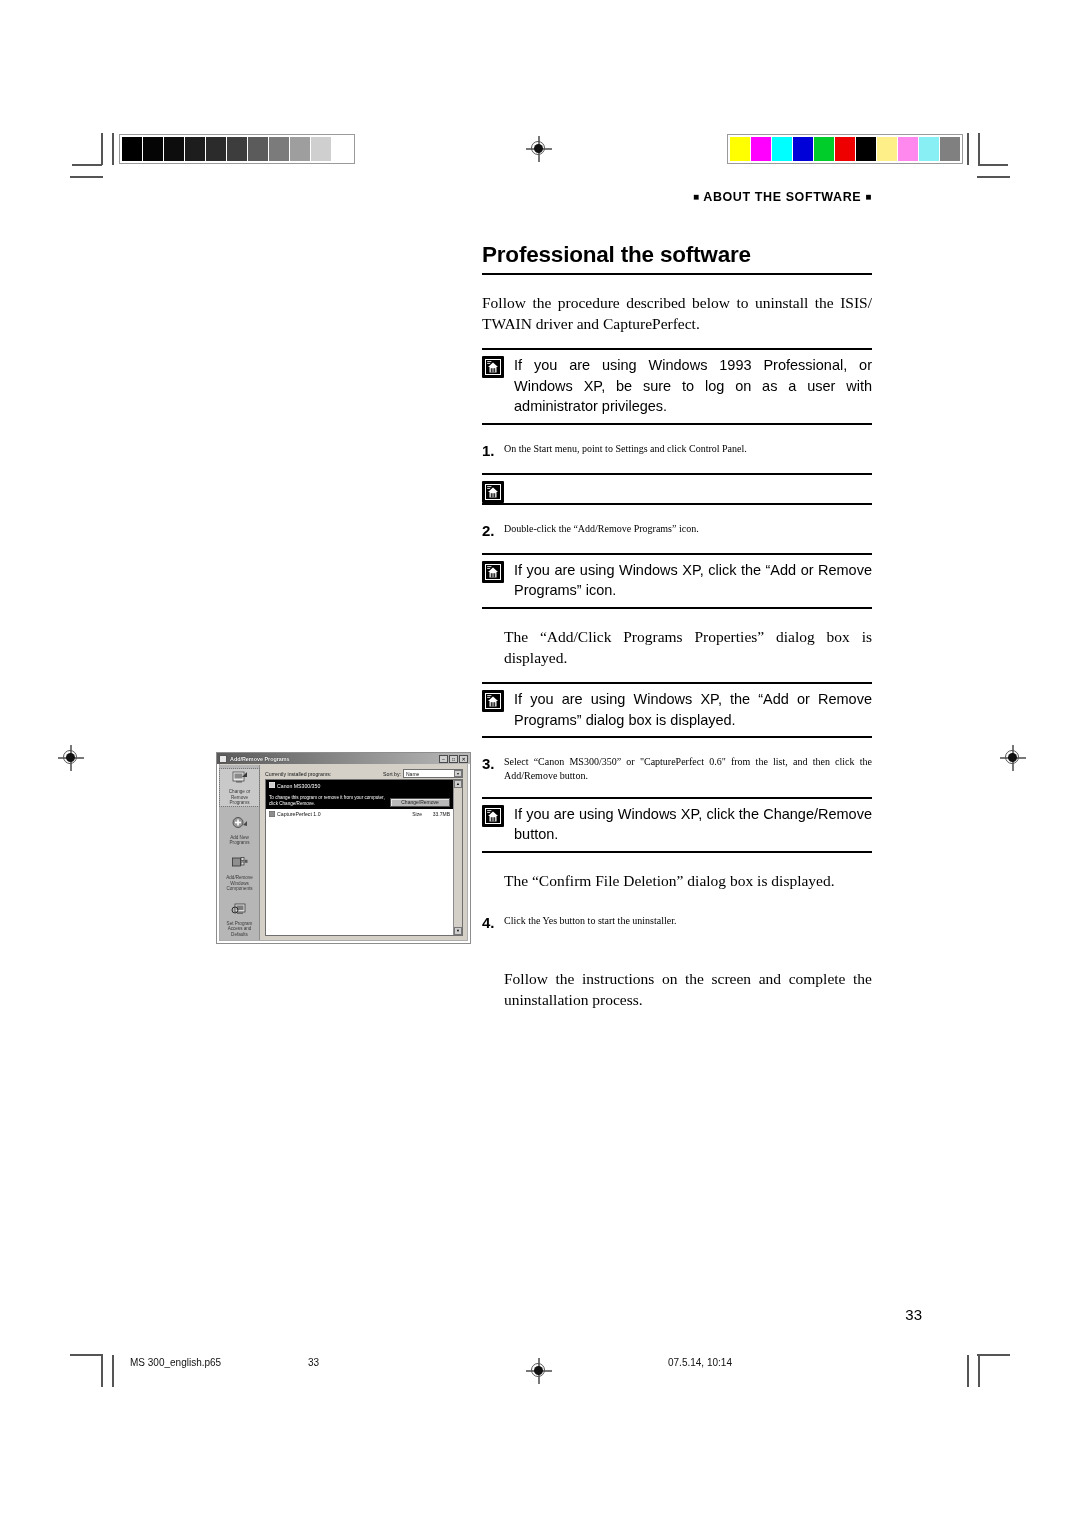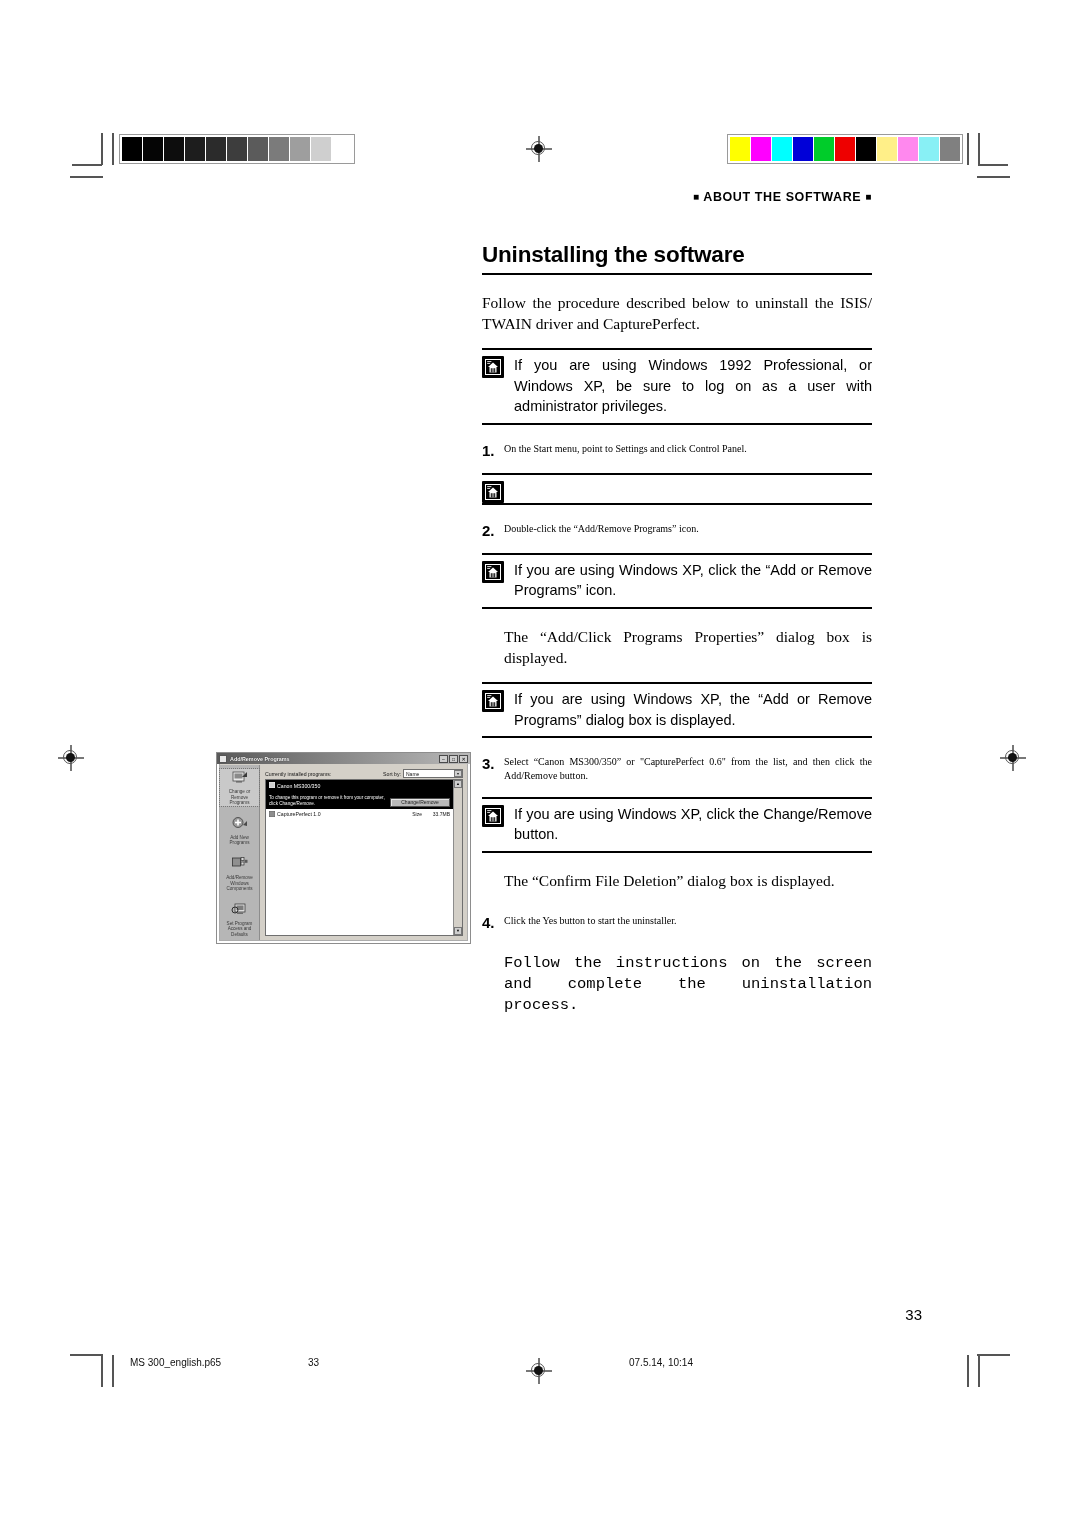--- a/index.html
+++ b/index.html
@@ -190,41 +190,41 @@
   </div>
 
 <div class="content">
 
   <div class="runhead">
     <span class="sq">■</span>
     <span>ABOUT THE SOFTWARE</span>
     <span class="sq">■</span>
   </div>
 
-  <h1 class="title">Uninstalling the software</h1>
+  <h1 class="title">Professional the software</h1>
 
   <p class="body">Follow the procedure described below to uninstall the ISIS/ TWAIN driver and CapturePerfect.</p>
 
   <div class="note">
     <div class="gutter">
       <span class="nicon">
         <svg width="18" height="18" viewBox="0 0 18 18" aria-hidden="true">
           <rect x="0" y="0" width="18" height="18" fill="#000"></rect>
           <rect x="1.5" y="1.5" width="15" height="15" fill="none" stroke="#fff" stroke-width="1"></rect>
           <path d="M4 9 L9 4.5 L14 9 Z" fill="#fff"></path>
           <rect x="5.5" y="9" width="7" height="5.5" fill="#fff"></rect>
           <rect x="6.8" y="10.2" width="1" height="4.3" fill="#000"></rect>
           <rect x="8.5" y="10.2" width="1" height="4.3" fill="#000"></rect>
           <rect x="10.2" y="10.2" width="1" height="4.3" fill="#000"></rect>
           <rect x="3.2" y="3.2" width="4.2" height="0.9" fill="#fff"></rect>
           <rect x="3.2" y="5" width="3" height="0.8" fill="#fff"></rect>
         </svg>
       </span>
     </div>
-    <div class="ntext">If you are using Windows 1992 Professional, or Windows XP, be sure to log on as a user with administrator privileges.</div>
+    <div class="ntext">If you are using Windows 1993 Professional, or Windows XP, be sure to log on as a user with administrator privileges.</div>
   </div>
 
   <div class="step">
     <span class="num">1.</span>
     <span class="txt">On the Start menu, point to Settings and click Control Panel.</span>
   </div>
 
   <div class="note">
     <div class="gutter">
       <span class="nicon">
@@ -313,21 +313,21 @@
     <div class="ntext">If you are using Windows XP, click the Change/Remove button.</div>
   </div>
 
   <p class="body indent">The “Confirm File Deletion” dialog box is displayed.</p>
 
   <div class="step" style="margin-top:23px;">
     <span class="num">4.</span>
     <span class="txt">Click the Yes button to start the uninstaller.</span>
   </div>
 
-  <p class="body indent" style="margin-top:22px;font-family:Liberation Mono, monospace;">Follow the instructions on the screen and complete the uninstallation process.</p>
+  <p class="body indent" style="margin-top:37px;">Follow the instructions on the screen and complete the uninstallation process.</p>
 </div>
 
 <div class="shot">
   <div class="frame"></div>
 
   <div class="titlebar">
     <span class="ticon"></span>
     <span class="ttxt">Add/Remove Programs</span>
     <span class="tbtns">
       <span class="tb">–</span>
@@ -426,13 +426,13 @@
         <span class="ar">▲</span>
         <span class="ar">▼</span>
       </div>
     </div>
   </div>
 </div>
 
 <div class="pagenum">33</div>
 <div class="fmeta" style="left:130px;">MS 300_english.p65</div>
 <div class="fmeta" style="left:308px;">33</div>
-<div class="fmeta" style="left:629px;">07.5.14, 10:14</div>
+<div class="fmeta" style="left:668px;">07.5.14, 10:14</div>
 
 </body></html>

